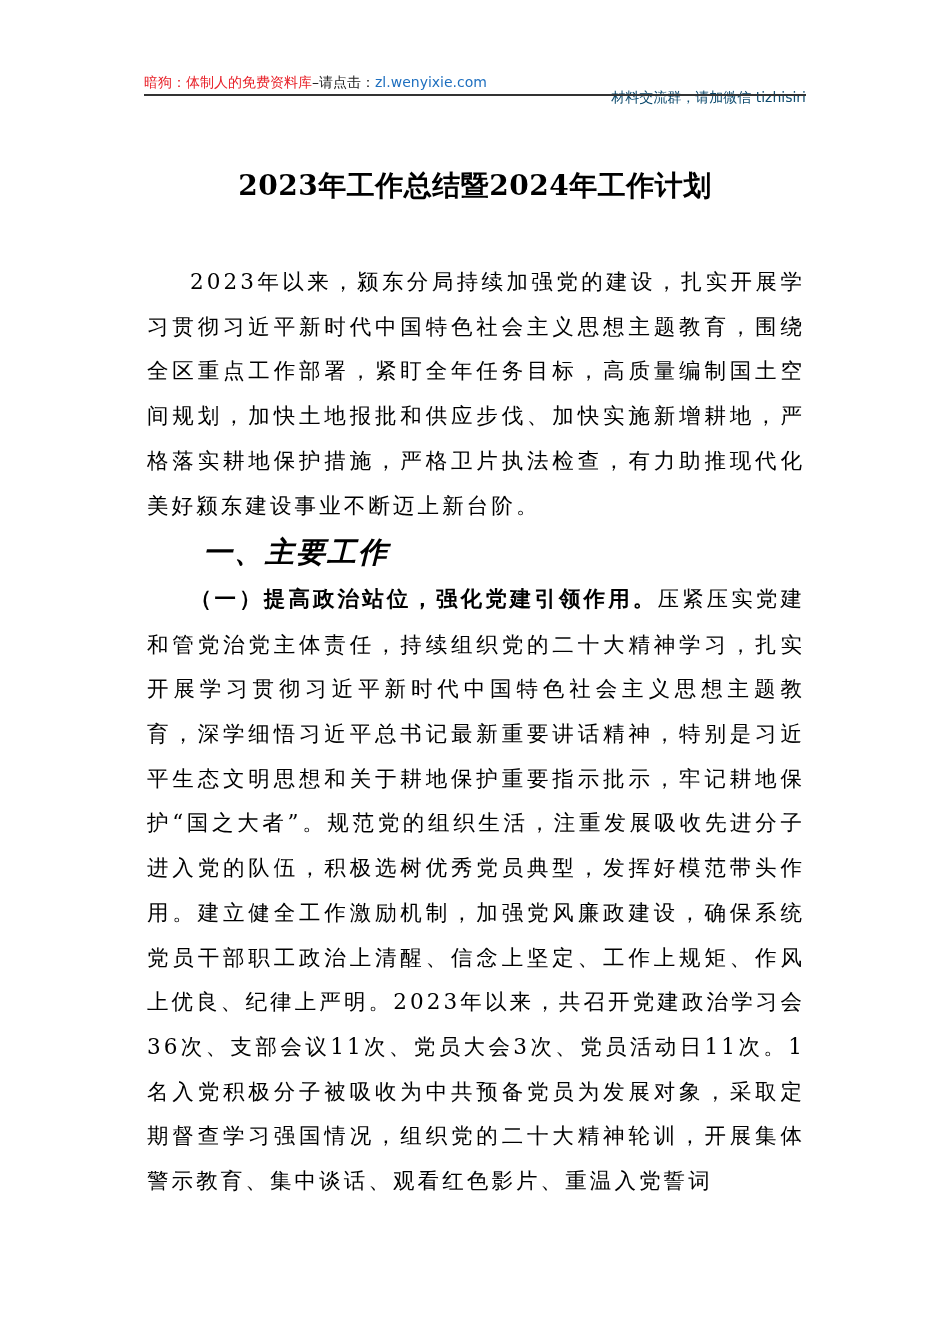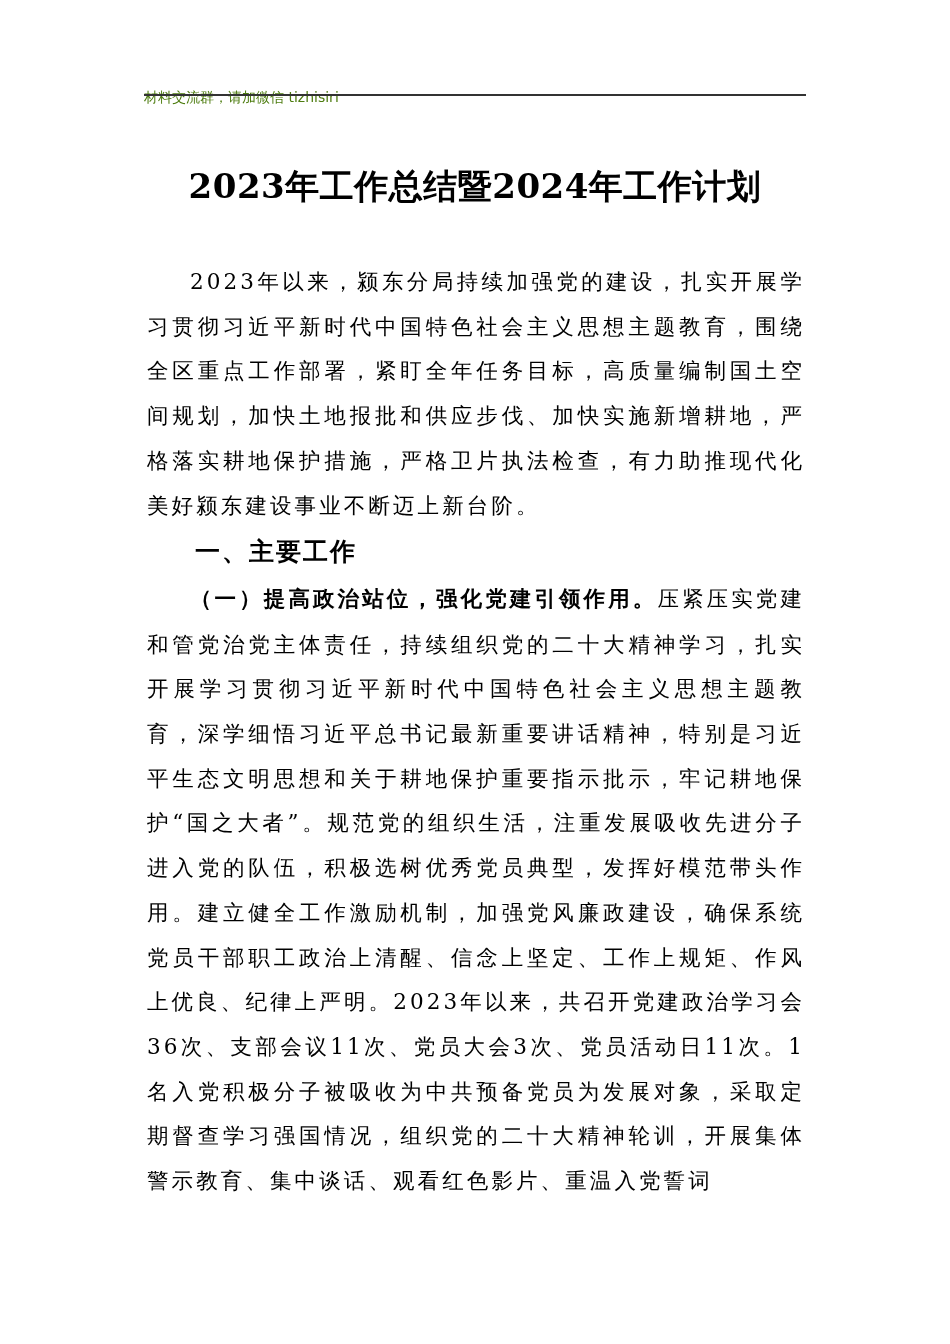--- a/index.html
+++ b/index.html
@@ -26,72 +26,78 @@
       justify-content: space-between;
       white-space: nowrap;
       font-family: "DejaVu Sans", "Liberation Sans", sans-serif;
       font-size: 14px;
       line-height: 20px;
     }
     .header-left { display: flex; align-items: center; }
     .header .promo { color: #e8222a; }
     .header .sep { color: #222222; }
     .header .link { color: #1e6fbf; }
-    .header .right { color: #4d7c0f; margin-top: 29px; }
+    .header .right { color: #0c4a6e; margin-top: 29px; }
     .header-rule {
       position: absolute;
       left: 144px;
       top: 94px;
       width: 662px;
       height: 2px;
       background: #333333;
     }
     .title {
       position: absolute;
       left: 0;
       top: 164px;
       width: 950px;
       text-align: center;
-      font-size: 34px;
+      font-size: 28px;
       line-height: 44px;
       font-weight: bold;
       letter-spacing: 0.5px;
     }
     .content {
       position: absolute;
       left: 145px;
       top: 258px;
       width: 662px;
       font-size: 21.5px;
       line-height: 44.7px;
       letter-spacing: 3.1px;
       text-align: justify;
     }
     .content p {
       margin: 2px;
       text-indent: 2em;
     }
     .content h2 {
       margin: 0;
-      font-size: 25px;
+      font-size: 29px;
       font-weight: bold;
       line-height: 44.7px;
       text-indent: 2em;
       font-family: "DejaVu Sans", "Liberation Sans", sans-serif;
       letter-spacing: 2px;
+      font-style: italic;
     }
     .content .lead {
       font-weight: bold;
       font-family: Liberation Mono, monospace;
     }
   </style>
 </head>
 <body>
 
 <div class="header">
+  <div class="header-left">
+    <span class="promo">暗狗：体制人的免费资料库</span>
+    <span class="sep">–请点击：</span>
+    <span class="link">zl.wenyixie.com</span>
+  </div>
   <span class="right">材料交流群，请加微信 tizhisiri</span>
 </div>
 <div class="header-rule"></div>
 
 <div class="title">2023年工作总结暨2024年工作计划</div>
 
 <div class="content">
   <p>2023年以来，颍东分局持续加强党的建设，扎实开展学习贯彻习近平新时代中国特色社会主义思想主题教育，围绕全区重点工作部署，紧盯全年任务目标，高质量编制国土空间规划，加快土地报批和供应步伐、加快实施新增耕地，严格落实耕地保护措施，严格卫片执法检查，有力助推现代化美好颍东建设事业不断迈上新台阶。</p>
   <h2>一、主要工作</h2>
   <p><span class="lead">（一）提高政治站位，强化党建引领作用。</span><span>压紧压实党建和管党治党主体责任，持续组织党的二十大精神学习，扎实开展学习贯彻习近平新时代中国特色社会主义思想主题教育，深学细悟习近平总书记最新重要讲话精神，特别是习近平生态文明思想和关于耕地保护重要指示批示，牢记耕地保护“国之大者”。规范党的组织生活，注重发展吸收先进分子进入党的队伍，积极选树优秀党员典型，发挥好模范带头作用。建立健全工作激励机制，加强党风廉政建设，确保系统党员干部职工政治上清醒、信念上坚定、工作上规矩、作风上优良、纪律上严明。2023年以来，共召开党建政治学习会36次、支部会议11次、党员大会3次、党员活动日11次。1名入党积极分子被吸收为中共预备党员为发展对象，采取定期督查学习强国情况，组织党的二十大精神轮训，开展集体警示教育、集中谈话、观看红色影片、重温入党誓词</span></p>

